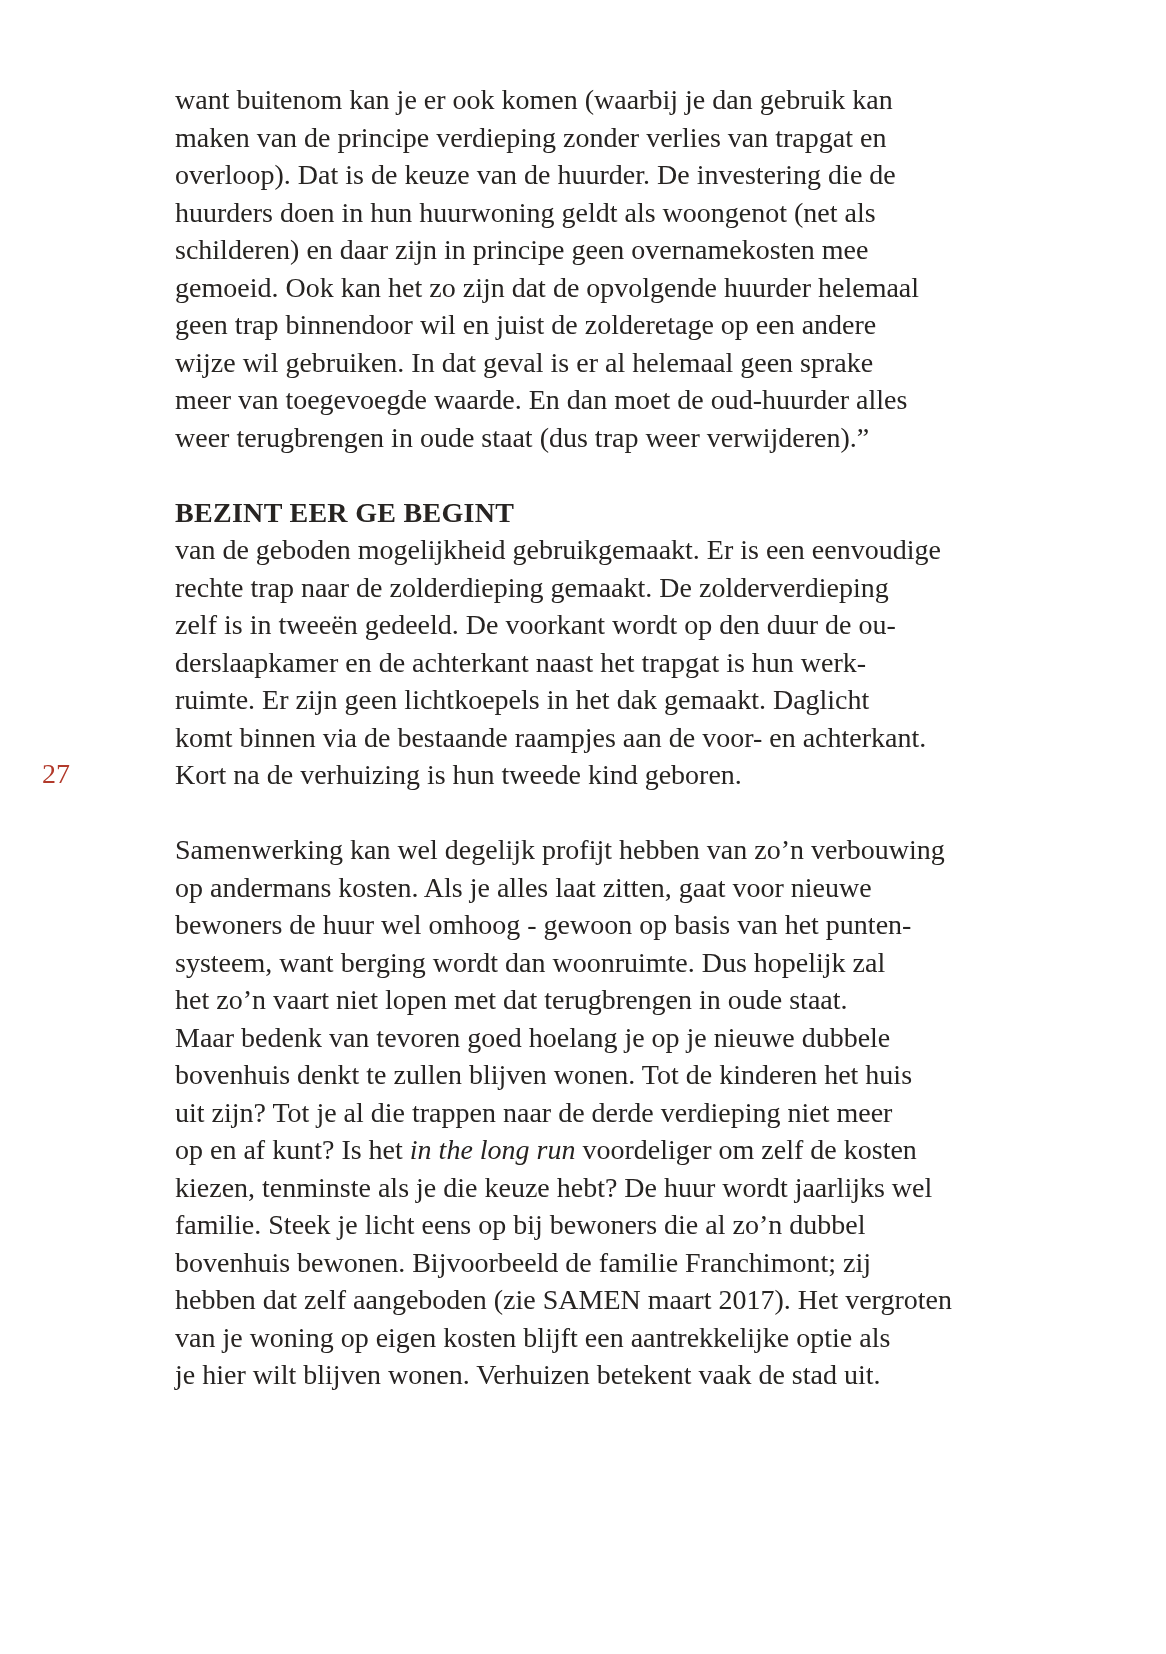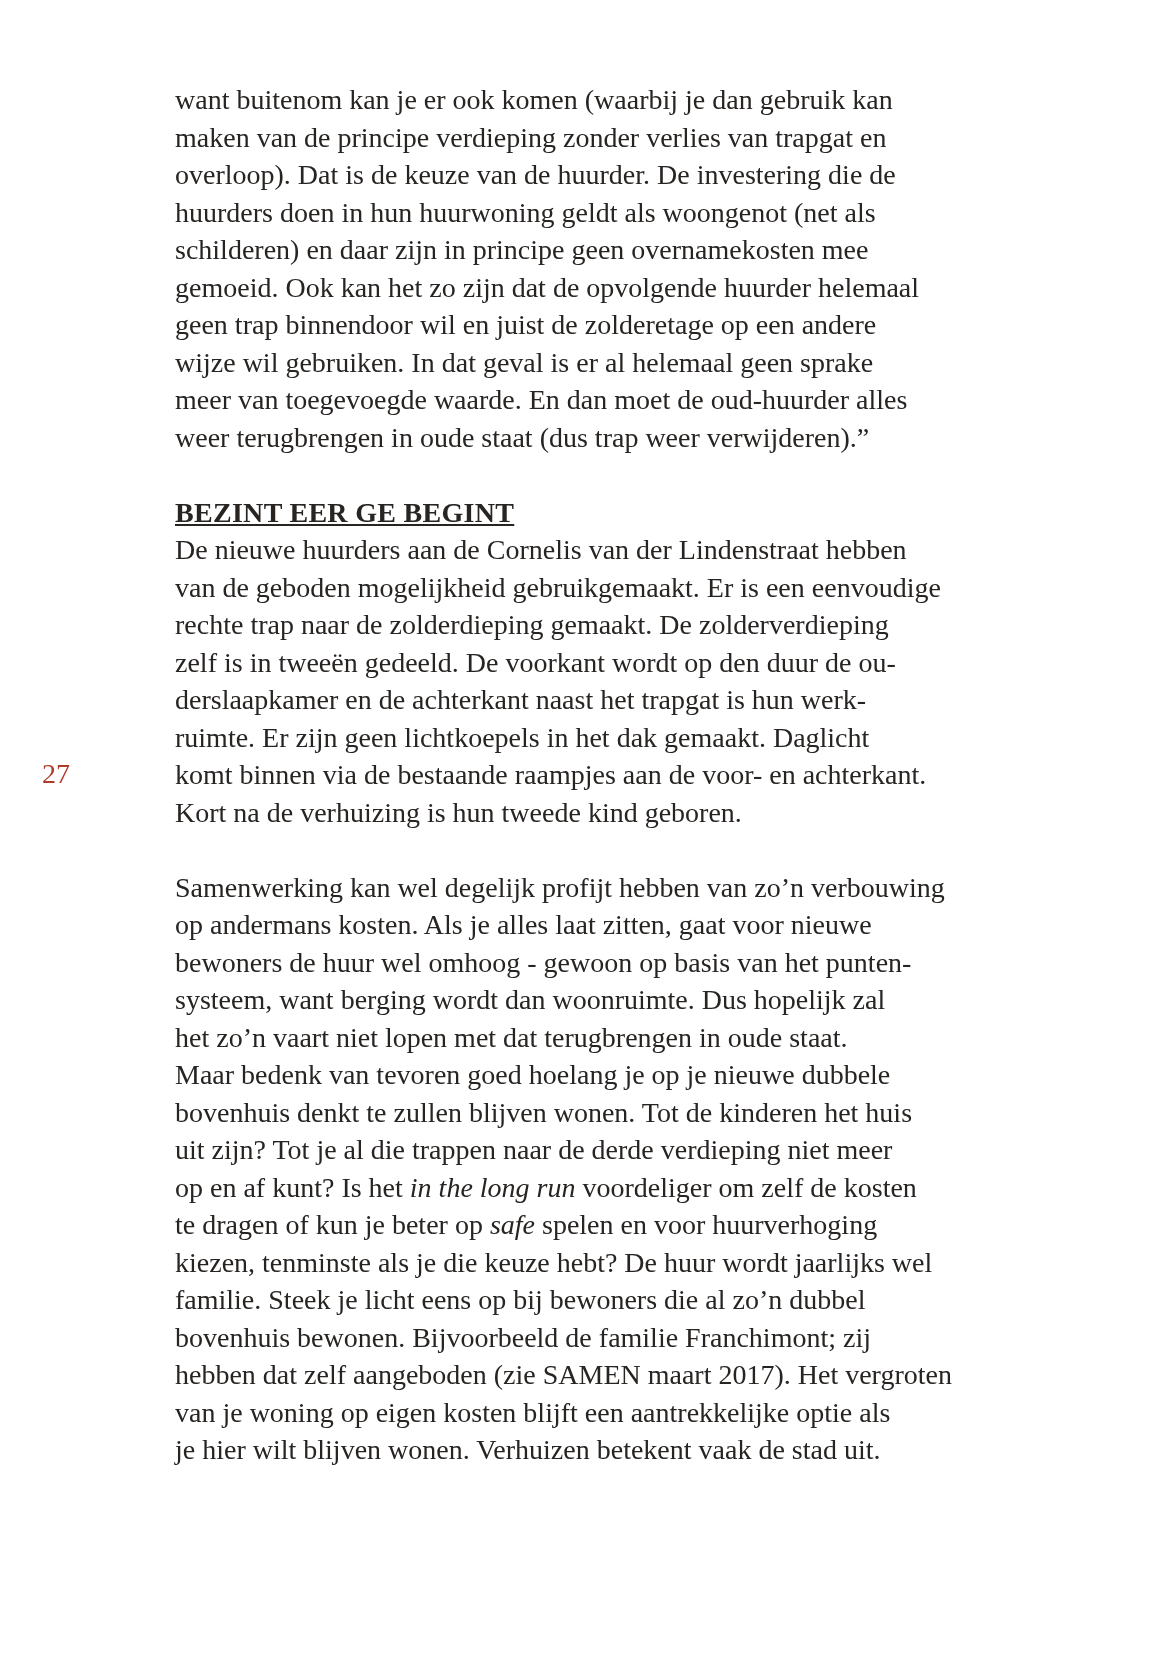--- a/index.html
+++ b/index.html
@@ -40,21 +40,20 @@
   .paragraph { margin: 0; padding: 0; }
   .text-line {
     height: 37.5px;
     white-space: nowrap;
   }
   .section-heading {
     height: 37.5px;
     font-weight: 700;
     letter-spacing: 0.3px;
     white-space: nowrap;
-    text-decoration: underline;
   }
   .spacer { height: 37.5px; }
   em { font-style: italic; }
 </style>
 </head>
 <body>
 
 <div class="page">
   <span class="page-number" style="color: rgb(178, 58, 43);">27</span>
   <div class="text-block" id="text-block" style="color: rgb(39, 36, 34);">
@@ -66,41 +65,39 @@
         <div class="text-line">schilderen) en daar zijn in principe geen overnamekosten mee</div>
         <div class="text-line">gemoeid. Ook kan het zo zijn dat de opvolgende huurder helemaal</div>
         <div class="text-line">geen trap binnendoor wil en juist de zolderetage op een andere</div>
         <div class="text-line">wijze wil gebruiken. In dat geval is er al helemaal geen sprake</div>
         <div class="text-line">meer van toegevoegde waarde. En dan moet de oud-huurder alles</div>
         <div class="text-line">weer terugbrengen in oude staat (dus trap weer verwijderen).”</div>
       </div>
       <div class="spacer"></div>
       <div class="section-heading">BEZINT EER GE BEGINT</div>
       <div class="paragraph">
-        <div class="text-line">De nieuwe huurders aan de Cornelis van der Lindenstraat hebben</div>
         <div class="text-line">van de geboden mogelijkheid gebruikgemaakt. Er is een eenvoudige</div>
         <div class="text-line">rechte trap naar de zolderdieping gemaakt. De zolderverdieping</div>
         <div class="text-line">zelf is in tweeën gedeeld. De voorkant wordt op den duur de ou-</div>
         <div class="text-line">derslaapkamer en de achterkant naast het trapgat is hun werk-</div>
         <div class="text-line">ruimte. Er zijn geen lichtkoepels in het dak gemaakt. Daglicht</div>
         <div class="text-line">komt binnen via de bestaande raampjes aan de voor- en achterkant.</div>
         <div class="text-line">Kort na de verhuizing is hun tweede kind geboren.</div>
       </div>
       <div class="spacer"></div>
       <div class="paragraph">
         <div class="text-line">Samenwerking kan wel degelijk profijt hebben van zo’n verbouwing</div>
         <div class="text-line">op andermans kosten. Als je alles laat zitten, gaat voor nieuwe</div>
         <div class="text-line">bewoners de huur wel omhoog - gewoon op basis van het punten-</div>
         <div class="text-line">systeem, want berging wordt dan woonruimte. Dus hopelijk zal</div>
         <div class="text-line">het zo’n vaart niet lopen met dat terugbrengen in oude staat.</div>
         <div class="text-line">Maar bedenk van tevoren goed hoelang je op je nieuwe dubbele</div>
         <div class="text-line">bovenhuis denkt te zullen blijven wonen. Tot de kinderen het huis</div>
         <div class="text-line">uit zijn? Tot je al die trappen naar de derde verdieping niet meer</div>
         <div class="text-line">op en af kunt? Is het <em>in the long run</em> voordeliger om zelf de kosten</div>
-        <div class="text-line">te dragen of kun je beter op <em>safe</em> spelen en voor huurverhoging</div>
         <div class="text-line">kiezen, tenminste als je die keuze hebt? De huur wordt jaarlijks wel</div>
         <div class="text-line">familie. Steek je licht eens op bij bewoners die al zo’n dubbel</div>
         <div class="text-line">bovenhuis bewonen. Bijvoorbeeld de familie Franchimont; zij</div>
         <div class="text-line">hebben dat zelf aangeboden (zie SAMEN maart 2017). Het vergroten</div>
         <div class="text-line">van je woning op eigen kosten blijft een aantrekkelijke optie als</div>
         <div class="text-line">je hier wilt blijven wonen. Verhuizen betekent vaak de stad uit.</div>
       </div>
     </div>
 </div>
 

